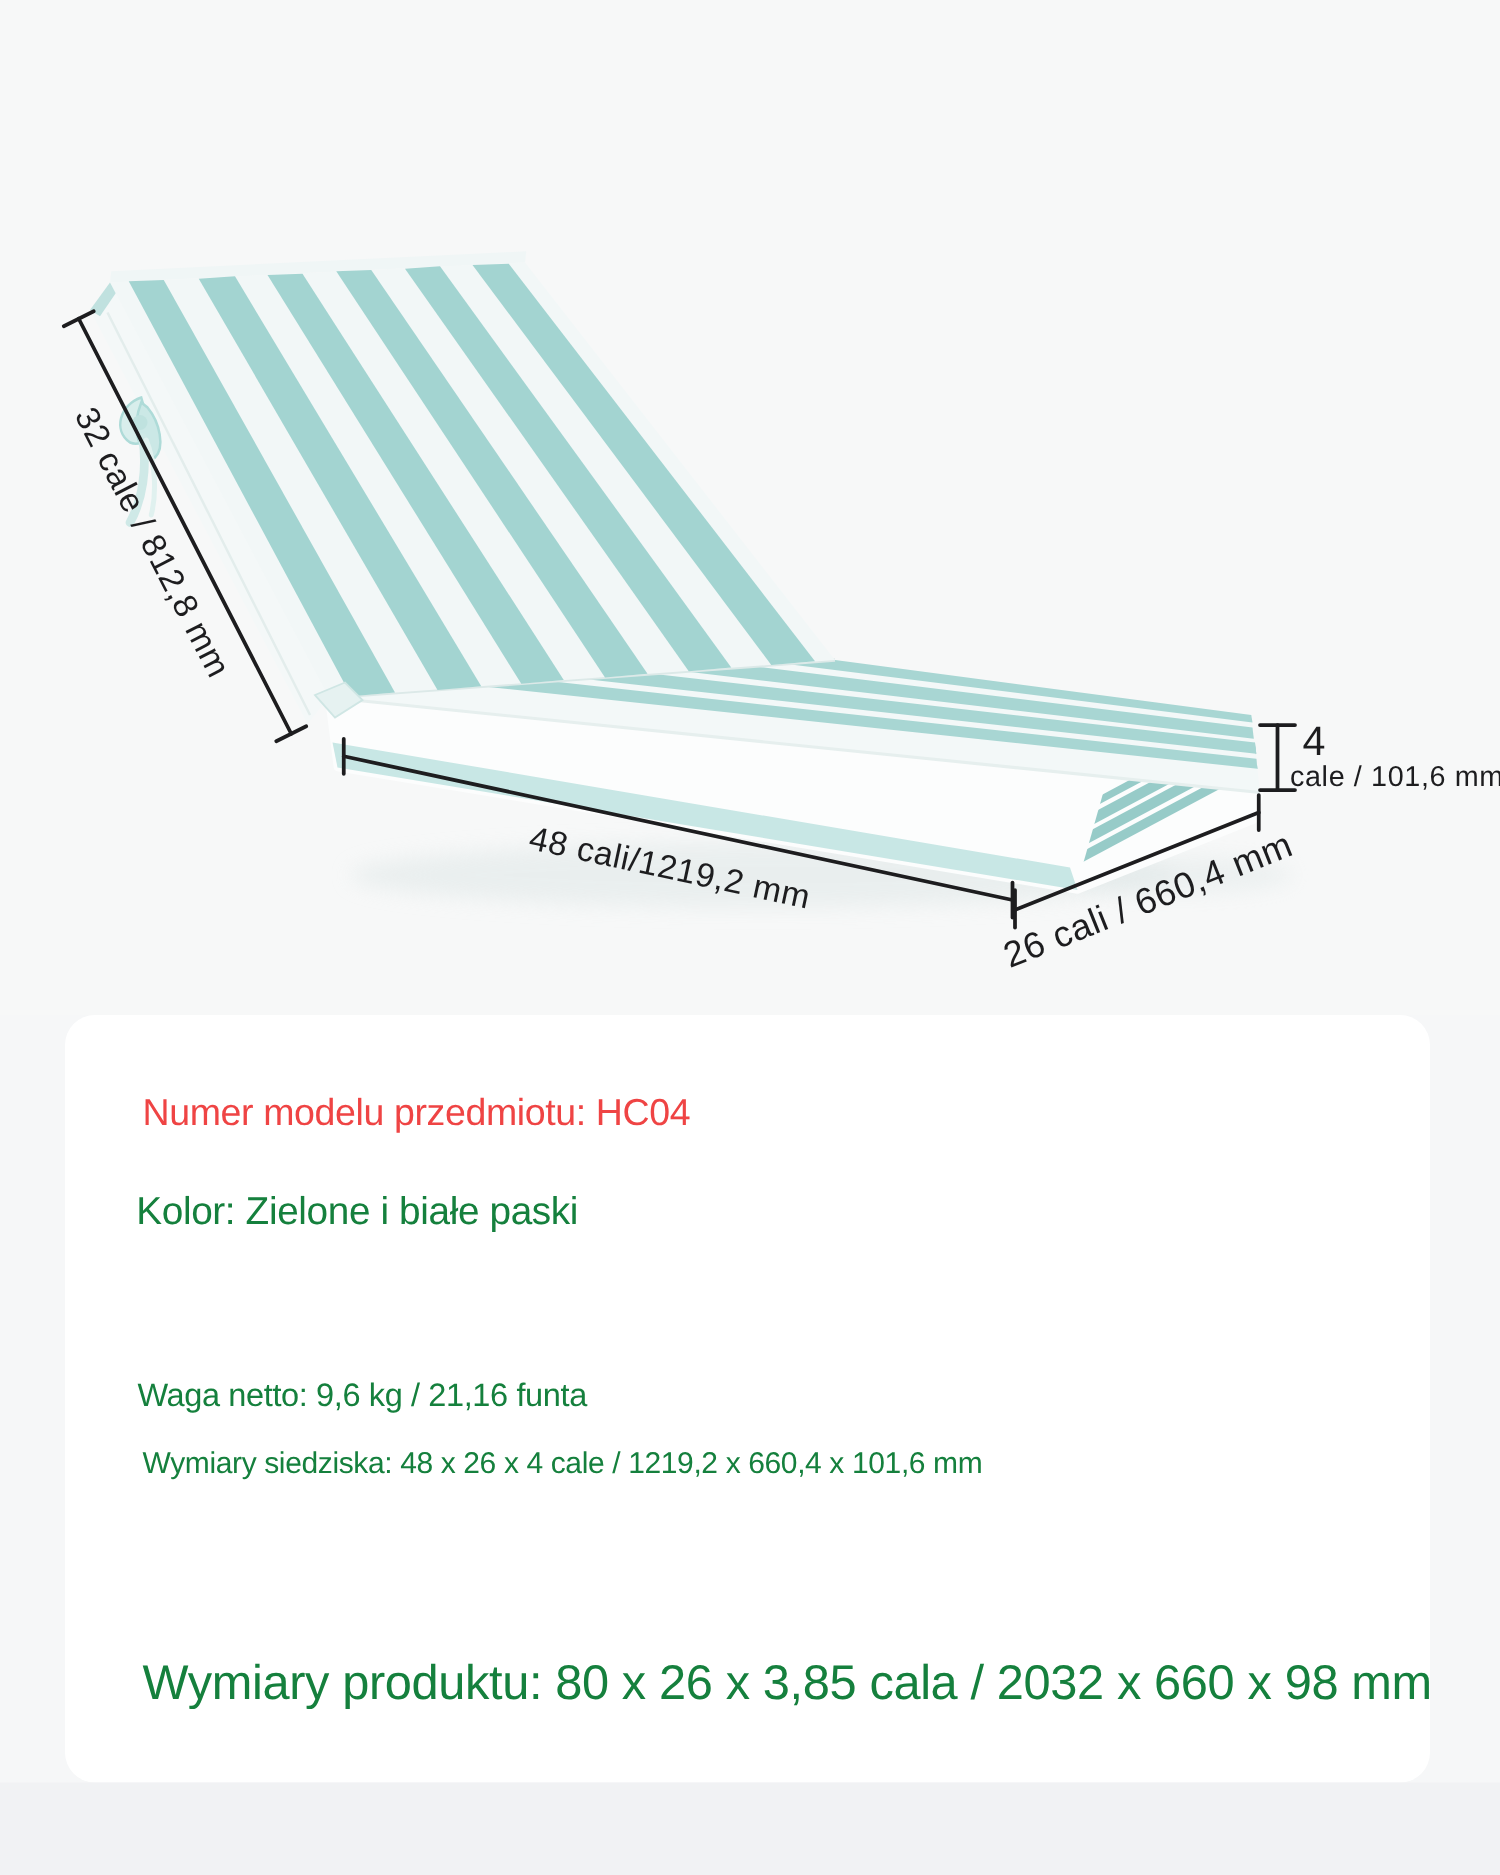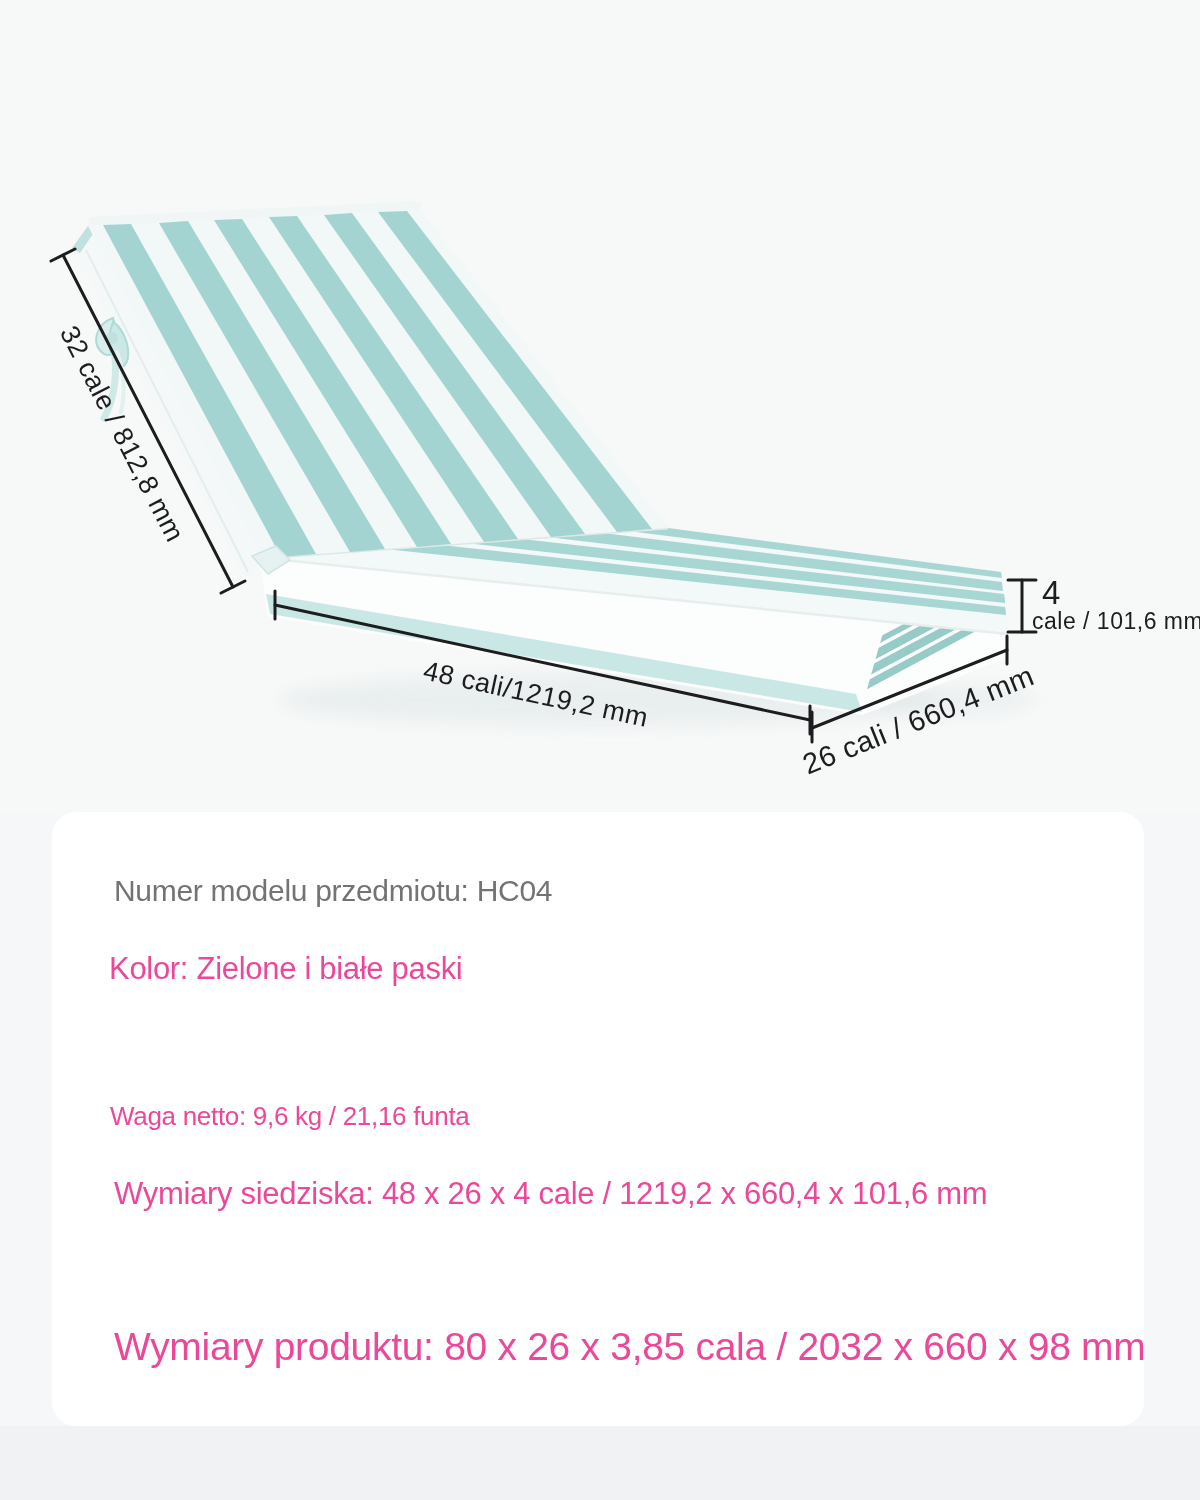--- a/index.html
+++ b/index.html
@@ -9,27 +9,27 @@
     font-family:"Liberation Sans",sans-serif;
   }
   .photo-area{position:absolute;left:0;top:0;width:1200px;height:812px;background:#f7f8f8}
   .photo-area svg{display:block}
   .bottom-strip{position:absolute;left:0;top:1426px;width:1200px;height:74px;background:#f1f2f4}
   .spec-card{
     position:absolute;left:52px;top:812px;width:1092px;height:614px;
     background:#ffffff;border-radius:24px;
   }
   .spec-line{
-    position:absolute;white-space:nowrap;color:#ec4899;letter-spacing:-0.3px;
+    position:absolute;white-space:nowrap;color:#15803d;letter-spacing:-0.3px;
   }
-  .l-model  {left:62px;top:62px; font-size:30px;color:#737373}
+  .l-model  {left:62px;top:62px; font-size:30px;color:#ef4444}
   .l-color  {left:57px;top:139px;font-size:31px}
   .l-material{left:53px;top:218px;font-size:29px}
   .l-weight {left:58px;top:289px;font-size:26px}
-  .l-seat   {left:62px;top:364px;font-size:31px}
+  .l-seat   {left:62px;top:345px;font-size:24px}
   .l-back   {left:57px;top:438px;font-size:31px}
   .l-product{left:62px;top:513px;font-size:39px}
 
   .dim-text{fill:#1d1d1f;letter-spacing:0.5px}
   .dim-stroke{stroke:#1d1d1f;stroke-width:3;stroke-linecap:round}
 </style>
 </head>
 <body>
 
 <div class="page">

